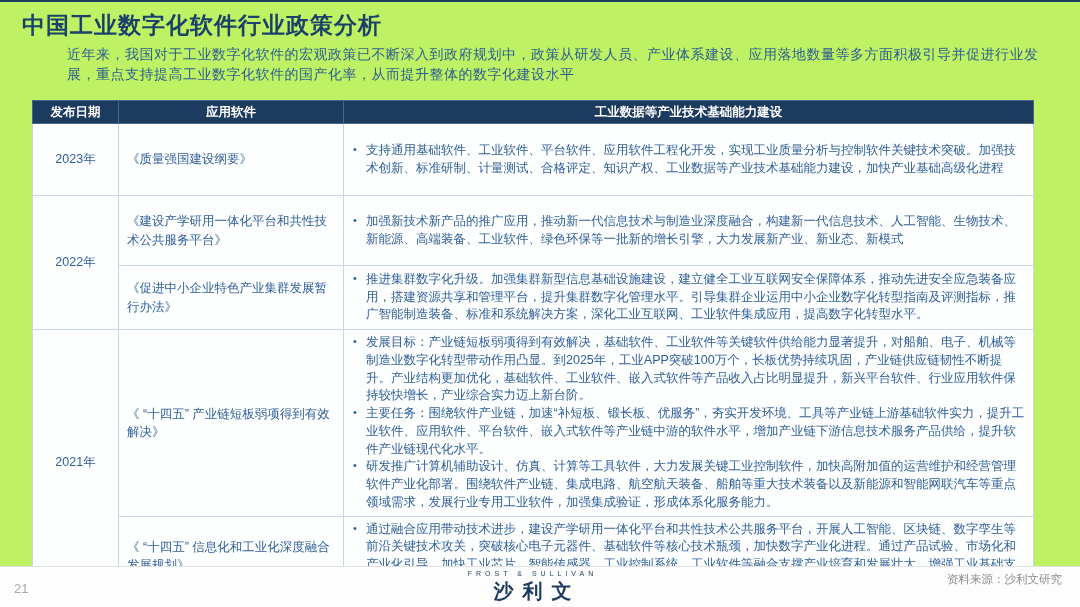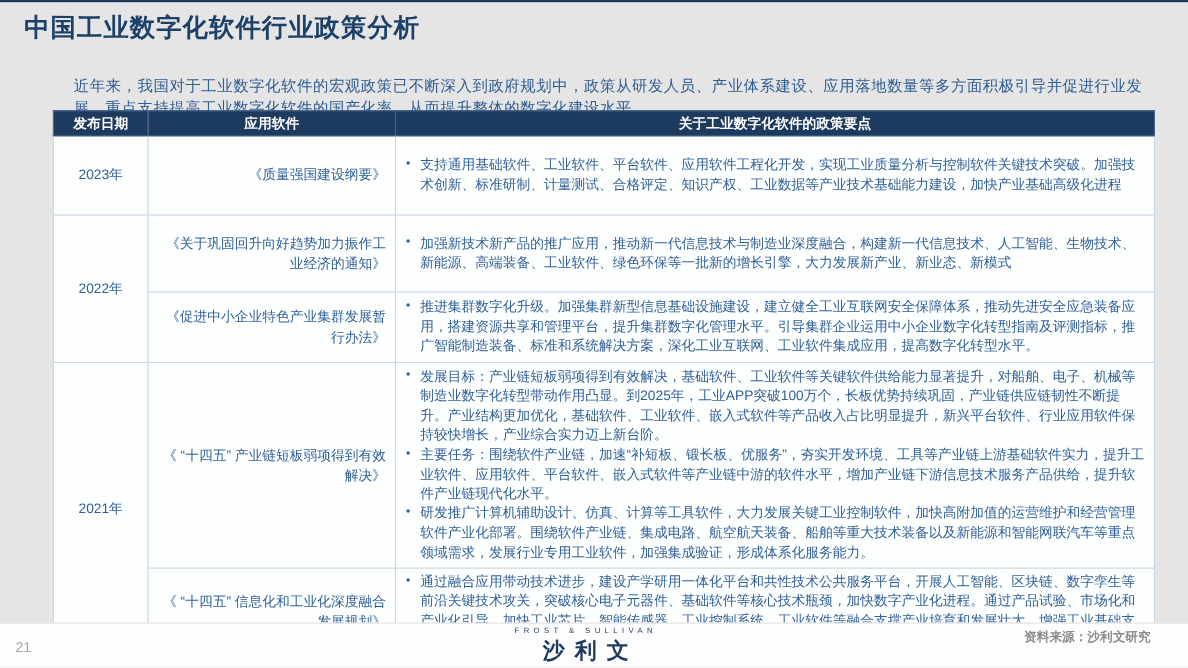--- a/index.html
+++ b/index.html
@@ -1,51 +1,51 @@
 <!DOCTYPE html>
 <html><head>
 <meta charset="utf-8">
 <style>
   * { margin:0; padding:0; box-sizing:border-box; }
   html,body { width:1080px; height:607px; }
   body { font-family:"Liberation Sans", sans-serif; background:#ffffff; }
-  .slide { position:relative; width:1080px; height:607px; background:#e5e5e5; overflow:hidden; }
+  .slide { position:relative; width:1080px; height:607px; background:#bef264; overflow:hidden; }
   .top-edge { position:absolute; top:0; left:0; width:1080px; height:2px; background:#1d3a5f; }
 
   .page-title { position:absolute; top:10px; left:22px; font-size:23px; font-weight:bold; color:#1b4168; letter-spacing:1px; }
-  .subtitle { position:absolute; top:68px; left:67px; width:975px; font-size:14px; color:#2e5d92; line-height:1.45; letter-spacing:0.5px; }
+  .subtitle { position:absolute; top:44px; left:67px; width:975px; font-size:14px; color:#2e5d92; line-height:1.45; letter-spacing:0.5px; }
 
-  table.policy { position:absolute; top:100px; left:48px; width:1001px; border-collapse:collapse; table-layout:fixed; }
+  table.policy { position:absolute; top:100px; left:32px; width:1001px; border-collapse:collapse; table-layout:fixed; }
   table.policy col.c-date { width:86px; }
   table.policy col.c-name { width:225px; }
   table.policy col.c-points { width:690px; }
 
   table.policy th {
     background:#1d3a5f; color:#ffffff; font-size:12.5px; font-weight:bold;
     height:23px; text-align:center; vertical-align:middle;
     border:1px solid #46648c; padding:2px 4px;
   }
   table.policy td {
     background:#fdfefe; border:1px solid #c9d6e4; color:#2f5f98;
     font-size:12.5px; vertical-align:middle; padding:4px 8px;
   }
   td.date-cell { text-align:center; }
-  td.name-cell { text-align:right; line-height:1.45; padding:4px 14px; }
+  td.name-cell { text-align:left; line-height:1.45; padding:4px 14px; }
   td.points-cell { padding:5px 10px 5px 14px; }
 
   ul.bullets { list-style:none; }
   ul.bullets li { position:relative; padding-left:14px; line-height:1.42; text-align:left; }
   ul.bullets li::before { content:"•"; position:absolute; left:1px; top:0; font-size:11px; color:#2f5f98; }
 
   tr.r1 { height:72px; } tr.r2 { height:70px; } tr.r3 { height:64px; }
   tr.r4 { height:170px; } tr.r5 { height:68px; }
 
   .footer { position:absolute; top:566px; left:0; width:1080px; height:41px; border-top:1px solid #e2e2e2; background:#fdfdfd; }
   .page-number { position:absolute; left:14px; top:14px; font-size:13px; color:#a8a8a8; }
-  .source-note { position:absolute; right:34px; top:5px; font-size:11.5px; color:#8c8c8c;font-weight:bold; }
+  .source-note { position:absolute; right:18px; top:5px; font-size:11.5px; color:#8c8c8c; }
   .logo { position:absolute; left:0; right:15px; top:3px; text-align:center; color:#1d3a5f; }
   .logo-top { font-size:7px; letter-spacing:4px; color:#1d3a5f; }
   .logo-main { font-size:20px; font-weight:bold; letter-spacing:9px; margin-top:1px; text-indent:9px; }
 </style>
 </head>
 <body>
 
 <div class="slide">
   <div class="top-edge"></div>
 
@@ -55,36 +55,36 @@
   <table class="policy">
     <colgroup>
       <col class="c-date">
         <col class="c-name">
         <col class="c-points">
     </colgroup>
     <thead>
       <tr>
         <th>发布日期</th>
         <th>应用软件</th>
-        <th>关于工业数字化软件的政策要点</th>
+        <th>工业数据等产业技术基础能力建设</th>
       </tr>
     </thead>
     <tbody>
       <tr class="r1">
         <td class="date-cell">2023年</td>
         <td class="name-cell">《质量强国建设纲要》</td>
         <td class="points-cell">
           <ul class="bullets">
             <li>支持通用基础软件、工业软件、平台软件、应用软件工程化开发，实现工业质量分析与控制软件关键技术突破。加强技术创新、标准研制、计量测试、合格评定、知识产权、工业数据等产业技术基础能力建设，加快产业基础高级化进程</li>
           </ul>
         </td>
       </tr>
       <tr class="r2">
         <td class="date-cell" rowspan="2">2022年</td>
-        <td class="name-cell">《关于巩固回升向好趋势加力振作工业经济的通知》</td>
+        <td class="name-cell">《建设产学研用一体化平台和共性技术公共服务平台》</td>
         <td class="points-cell">
           <ul class="bullets">
             <li>加强新技术新产品的推广应用，推动新一代信息技术与制造业深度融合，构建新一代信息技术、人工智能、生物技术、新能源、高端装备、工业软件、绿色环保等一批新的增长引擎，大力发展新产业、新业态、新模式</li>
           </ul>
         </td>
       </tr>
       <tr class="r3">
         <td class="name-cell">《促进中小企业特色产业集群发展暂行办法》</td>
         <td class="points-cell">
           <ul class="bullets">

